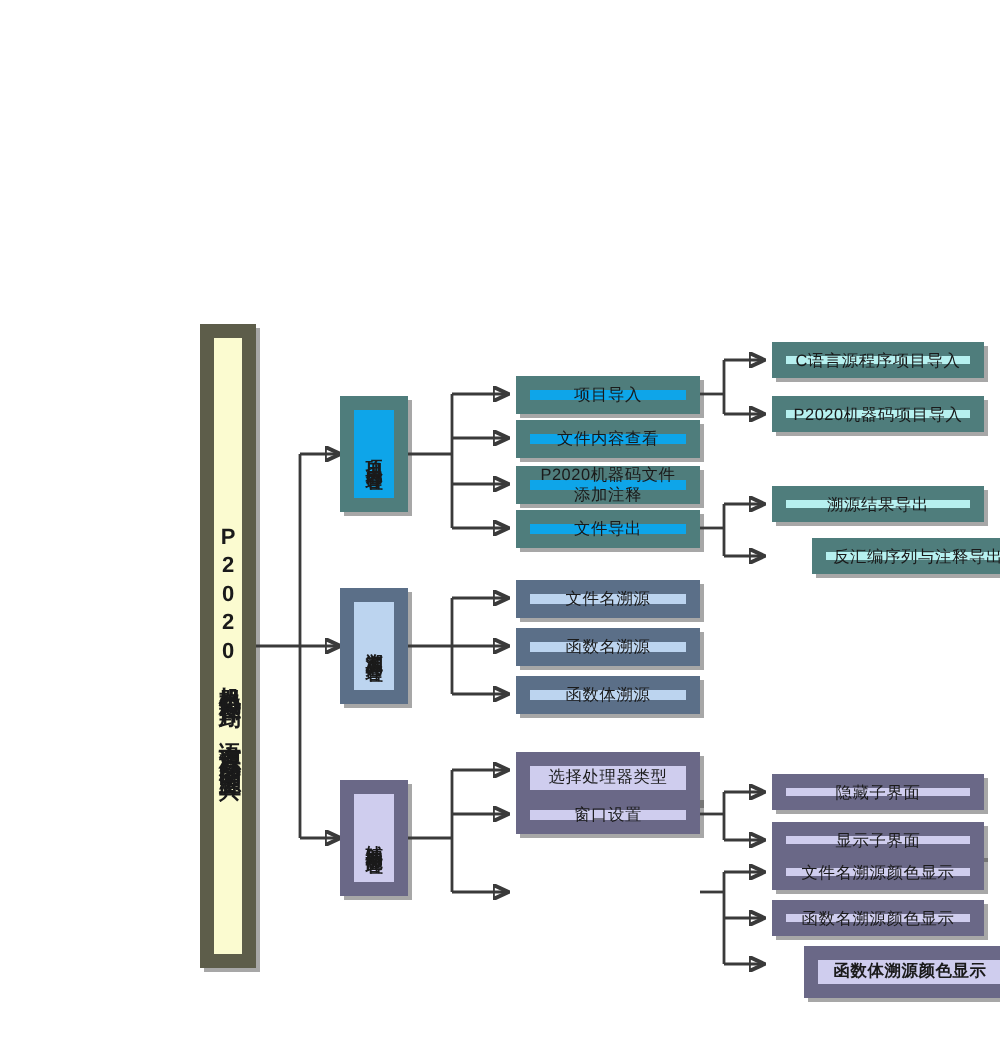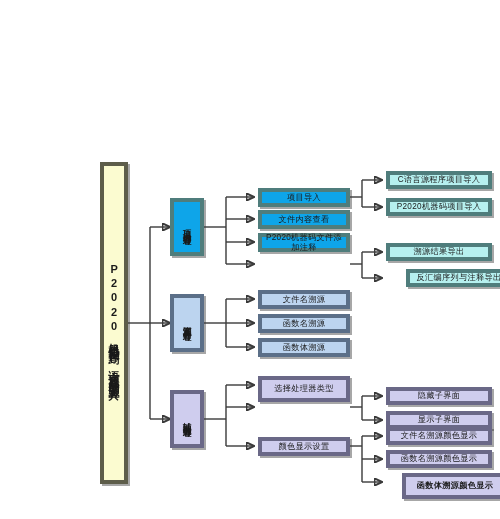--- a/index.html
+++ b/index.html
@@ -17,21 +17,21 @@
   #diagram {
     position: absolute;
     left: 0;
     top: 0;
     width: 500px;
     height: 519px;
   }
   .node {
     position: absolute;
     box-sizing: border-box;
-    border: 4px solid #c2410c;
+    border: 7px solid #c2410c;
     display: flex;
     align-items: center;
     justify-content: center;
     text-align: center;
     color: #1a1a1a;
     letter-spacing: 0.3px;
     box-shadow: 2px 2px 0 rgba(60,60,60,0.45);
     line-height: 1.1;
   }
   .node.root {
@@ -138,39 +138,40 @@
   <div class="node lvl2 c-blue" style="left:170px; top:294px; width:34px; height:58px;">溯源工具管理</div>
 
   <div class="node lvl2 c-purp" style="left:170px; top:390px; width:34px; height:58px;">辅助功能管理</div>
 
   <div class="node lvl3 c-cyan" style="left:258px; top:188px; width:92px; height:19px;">项目导入</div>
 
   <div class="node lvl3 c-cyan" style="left:258px; top:210px; width:92px; height:19px;">文件内容查看</div>
 
   <div class="node lvl3 c-cyan" style="left:258px; top:233px; width:92px; height:19px;">P2020机器码文件添加注释</div>
 
+  <div class="node lvl3 c-cyan" style="left:258px; top:255px; width:92px; height:19px;">文件导出</div>
 
   <div class="node lvl4 c-cyan2" style="left:386px; top:171px; width:106px; height:18px;">C语言源程序项目导入</div>
 
   <div class="node lvl4 c-cyan2" style="left:386px; top:198px; width:106px; height:18px;">P2020机器码项目导入</div>
 
   <div class="node lvl4 c-cyan2" style="left:386px; top:243px; width:106px; height:18px;">溯源结果导出</div>
 
   <div class="node lvl4 c-cyan2" style="left:386px; top:269px; width:106px; height:18px;margin-left:20px;">反汇编序列与注释导出</div>
 
   <div class="node lvl3 c-blue" style="left:258px; top:290px; width:92px; height:19px;text-align:center;">文件名溯源</div>
 
   <div class="node lvl3 c-blue" style="left:258px; top:314px; width:92px; height:19px;">函数名溯源</div>
 
   <div class="node lvl3 c-blue" style="left:258px; top:338px; width:92px; height:19px;">函数体溯源</div>
 
   <div class="node lvl3 c-purp" style="left:258px; top:376px; width:92px; height:26px;">选择处理器类型</div>
 
+  <div class="node lvl3 c-purp" style="left:258px; top:398px; width:92px; height:19px;">窗口设置</div>
 
-  <div class="node lvl3 c-purp" style="left:258px; top:437px; width:92px; height:19px;">颜色显示设置</div>
 
   <div class="node lvl4 c-purp" style="left:386px; top:387px; width:106px; height:18px;">隐藏子界面</div>
 
   <div class="node lvl4 c-purp" style="left:386px; top:411px; width:106px; height:18px;">显示子界面</div>
 
   <div class="node lvl4 c-purp" style="left:386px; top:450px; width:106px; height:18px;">函数名溯源颜色显示</div>
 
   <div class="node lvl4 c-purp" style="left:386px; top:427px; width:106px; height:18px;">文件名溯源颜色显示</div>
 
   <div class="node lvl4 c-purp" style="left:402px; top:473px; width:106px; height:26px;font-weight:bold;">函数体溯源颜色显示</div>

